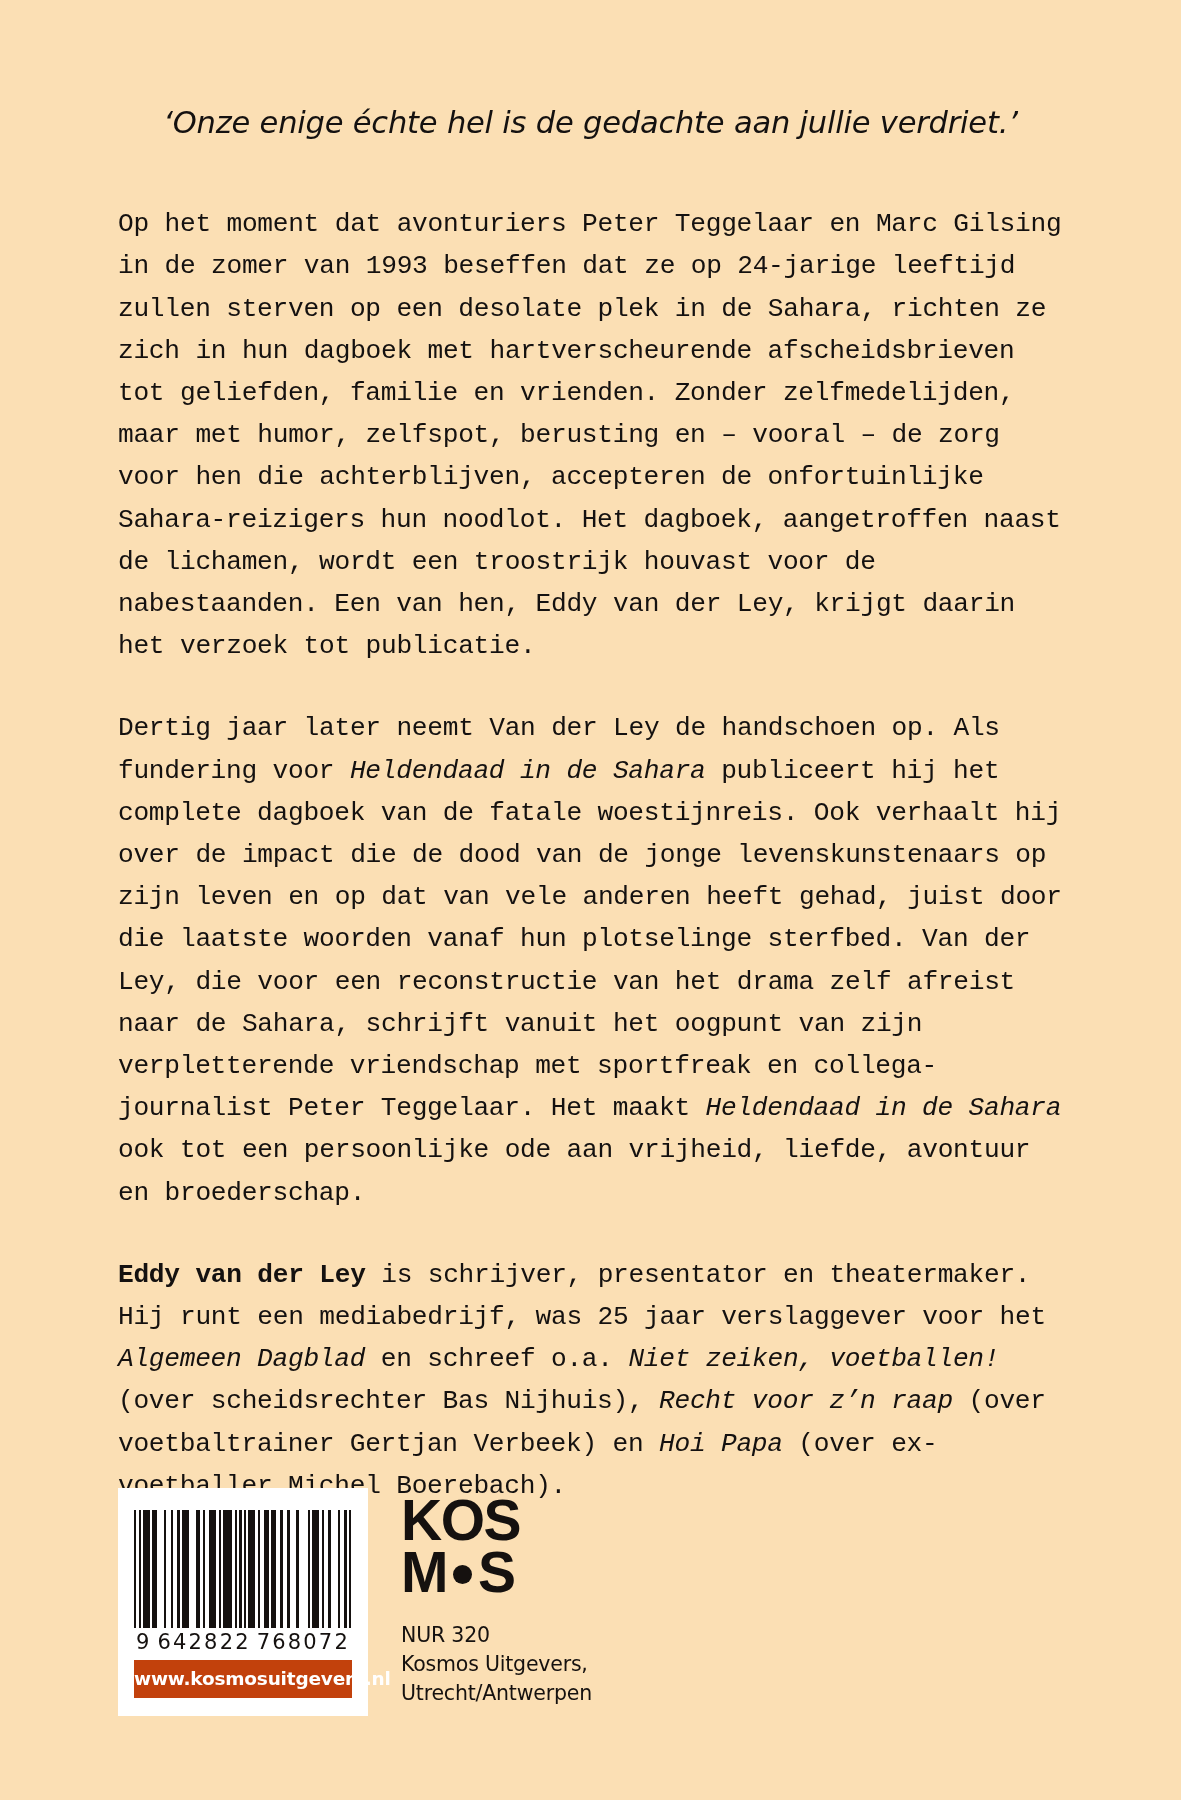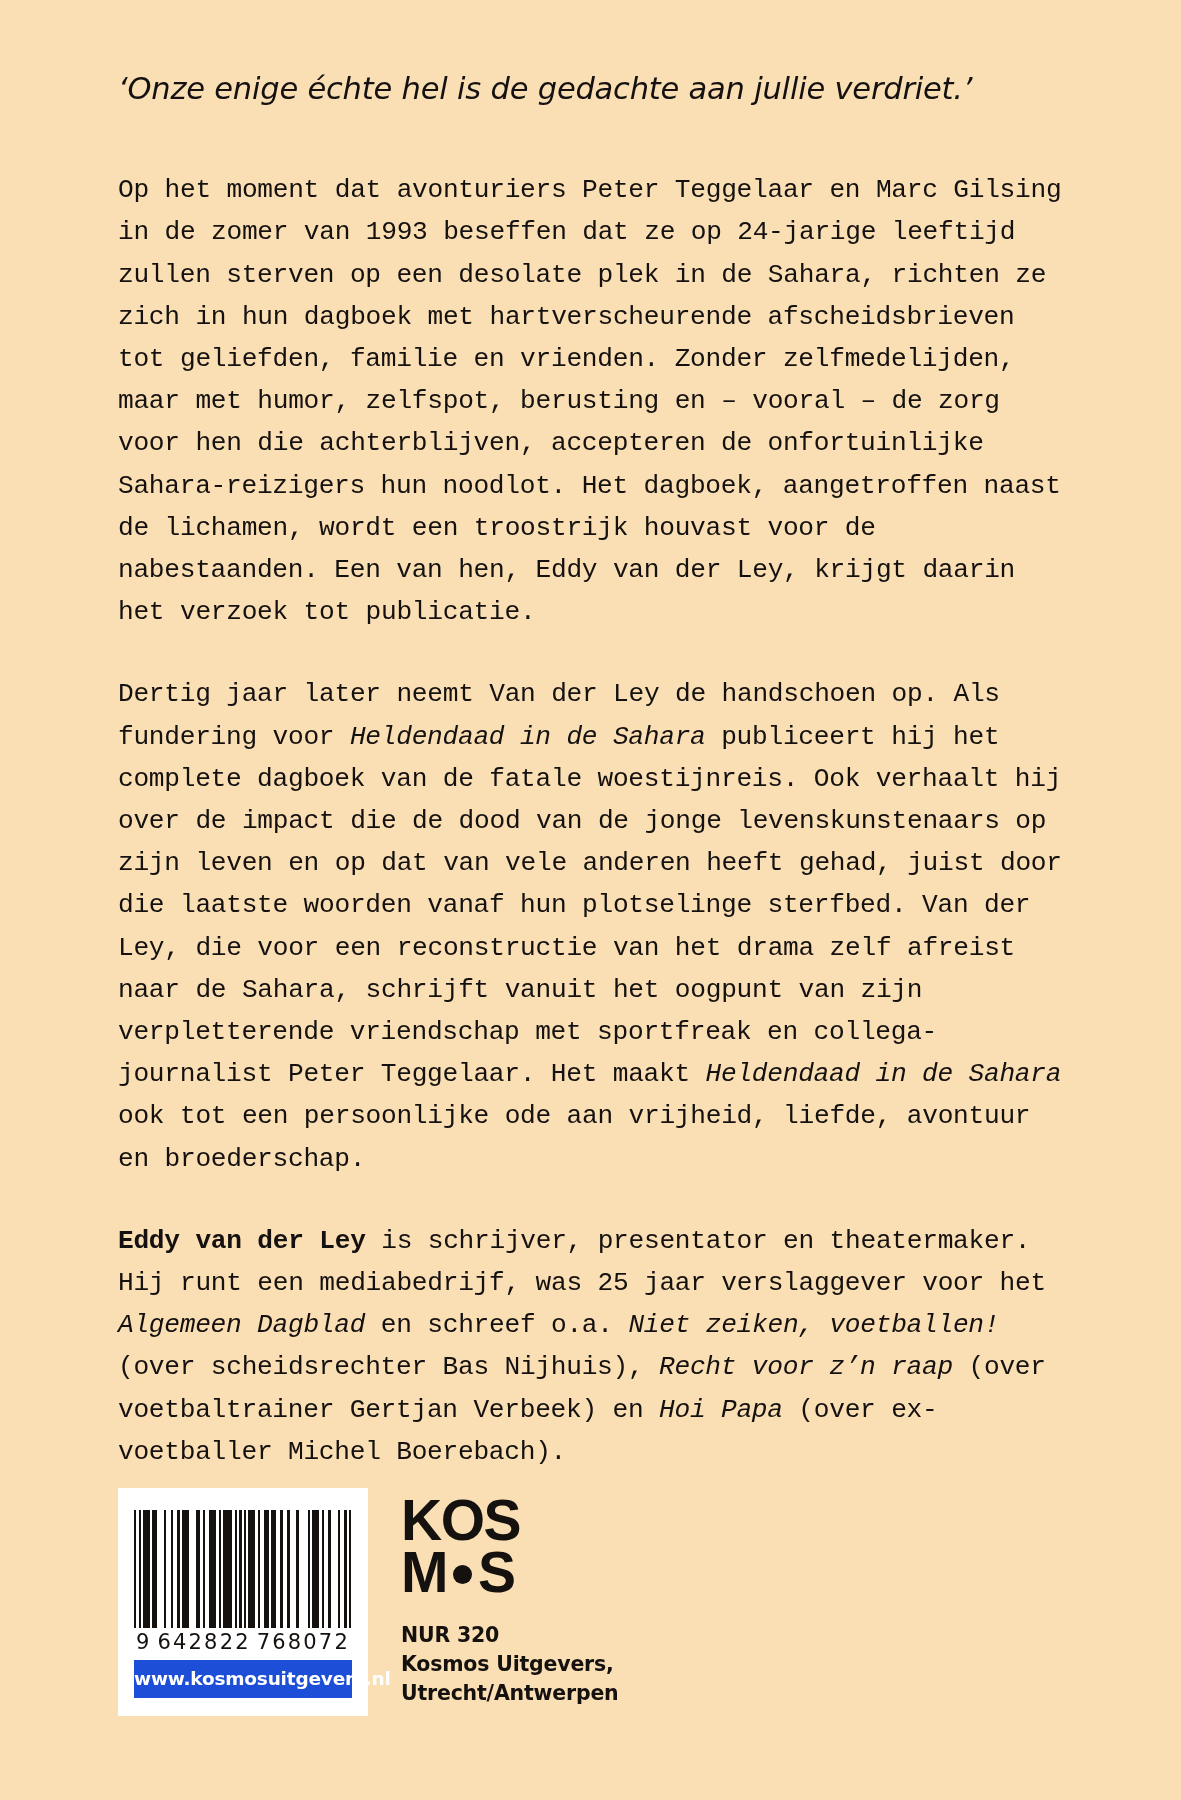--- a/index.html
+++ b/index.html
@@ -11,21 +11,21 @@
     overflow:hidden;
   }
   .page {
     position:relative;
     width:1181px; height:1800px;
     background:#fbdfb4;
     padding:0 118px;
   }
 
   
-  .quote-block { padding-top:70px; text-align:left; }
+  .quote-block { padding-top:104px; text-align:center; }
   .quote {
     font-family:"DejaVu Sans", sans-serif;
     font-style:italic;
     font-size:30.5px;
     letter-spacing:-0.2px;
     line-height:1.22;
     color:#141110;
     white-space:nowrap;
   }
   .quote-attrib {
@@ -83,21 +83,21 @@
     font-family:"DejaVu Sans", sans-serif;
     font-size:21px;
     letter-spacing:2.2px;
     color:#15110f;
     display:flex;
     justify-content:space-between;
     padding:0 2px 6px 2px;
   }
   .url-bar {
     width:218px;
-    background:#1d4ed8;
+    background:#c2410c;
     color:#ffffff;
     text-align:center;
     font-family:"DejaVu Sans", sans-serif;
     font-weight:bold;
     font-size:18.5px;
     letter-spacing:-0.2px;
     padding:8px 0 9px 0;
     margin-bottom:18px;
   }
 
@@ -117,21 +117,21 @@
     border-radius:50%;
     background:#15110f;
     display:inline-block;
     margin:0 3px;
     position:relative;
     top:2px;
   }
   .imprint {
     margin-top:22px;
     font-family:"DejaVu Sans", sans-serif;
-    font-weight:bold;
+    font-weight:normal;
     font-size:20.5px;
     line-height:1.42;
     letter-spacing:-0.2px;
     color:#15110f;
   }
 </style>
 </head>
 <body>
 
 <div class="page">

